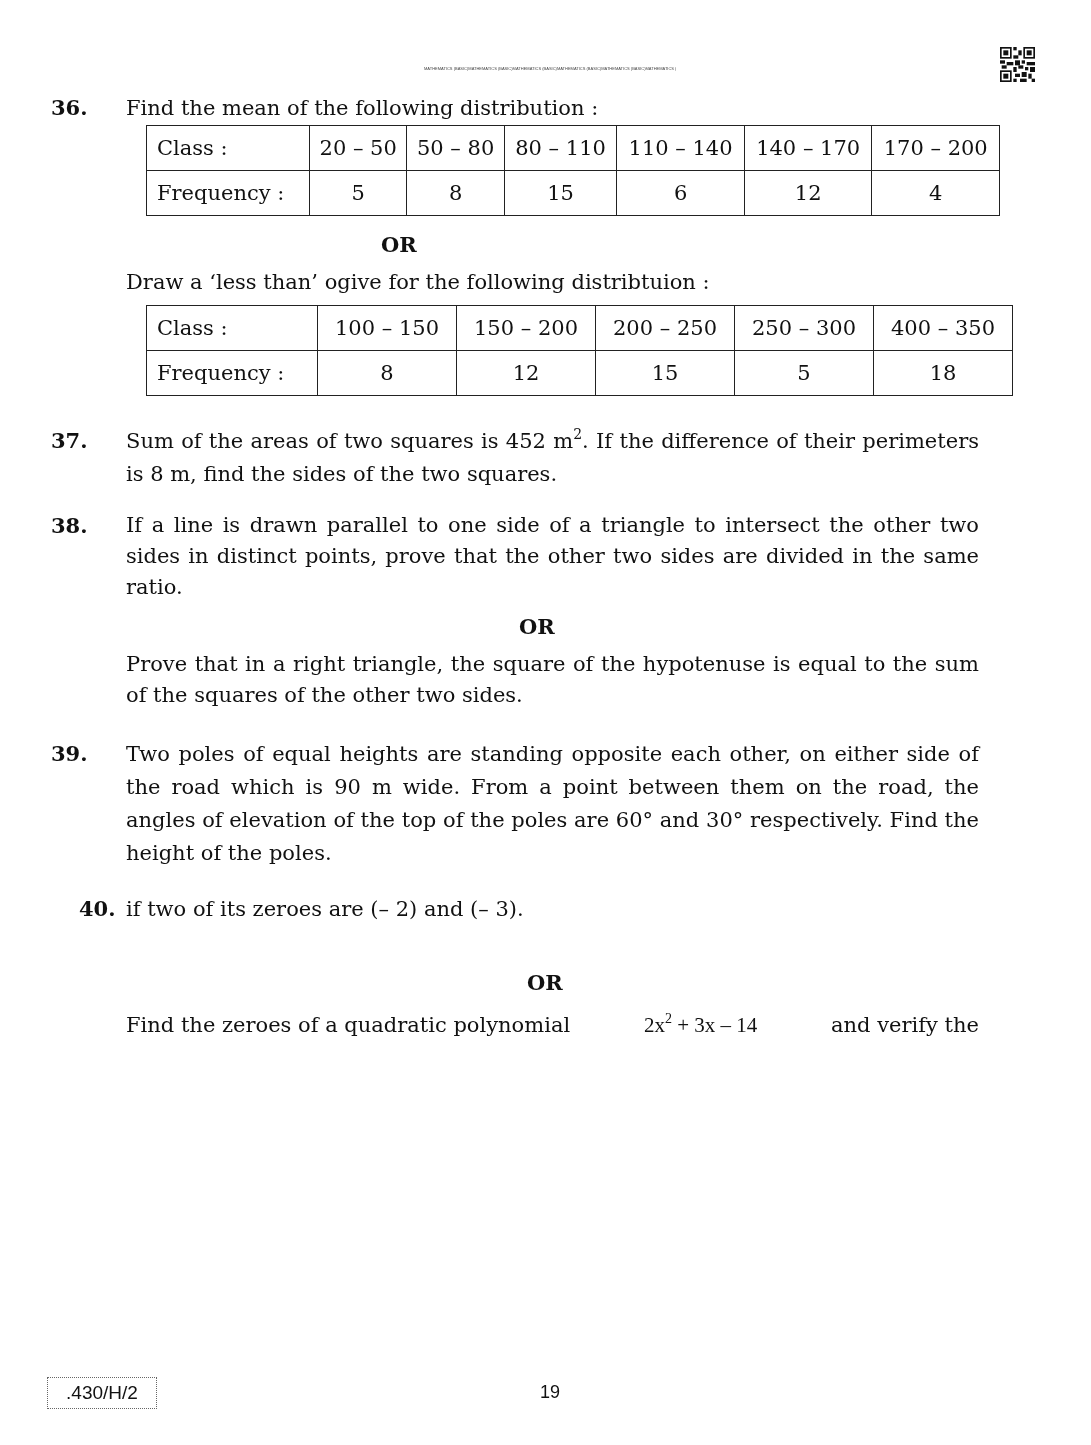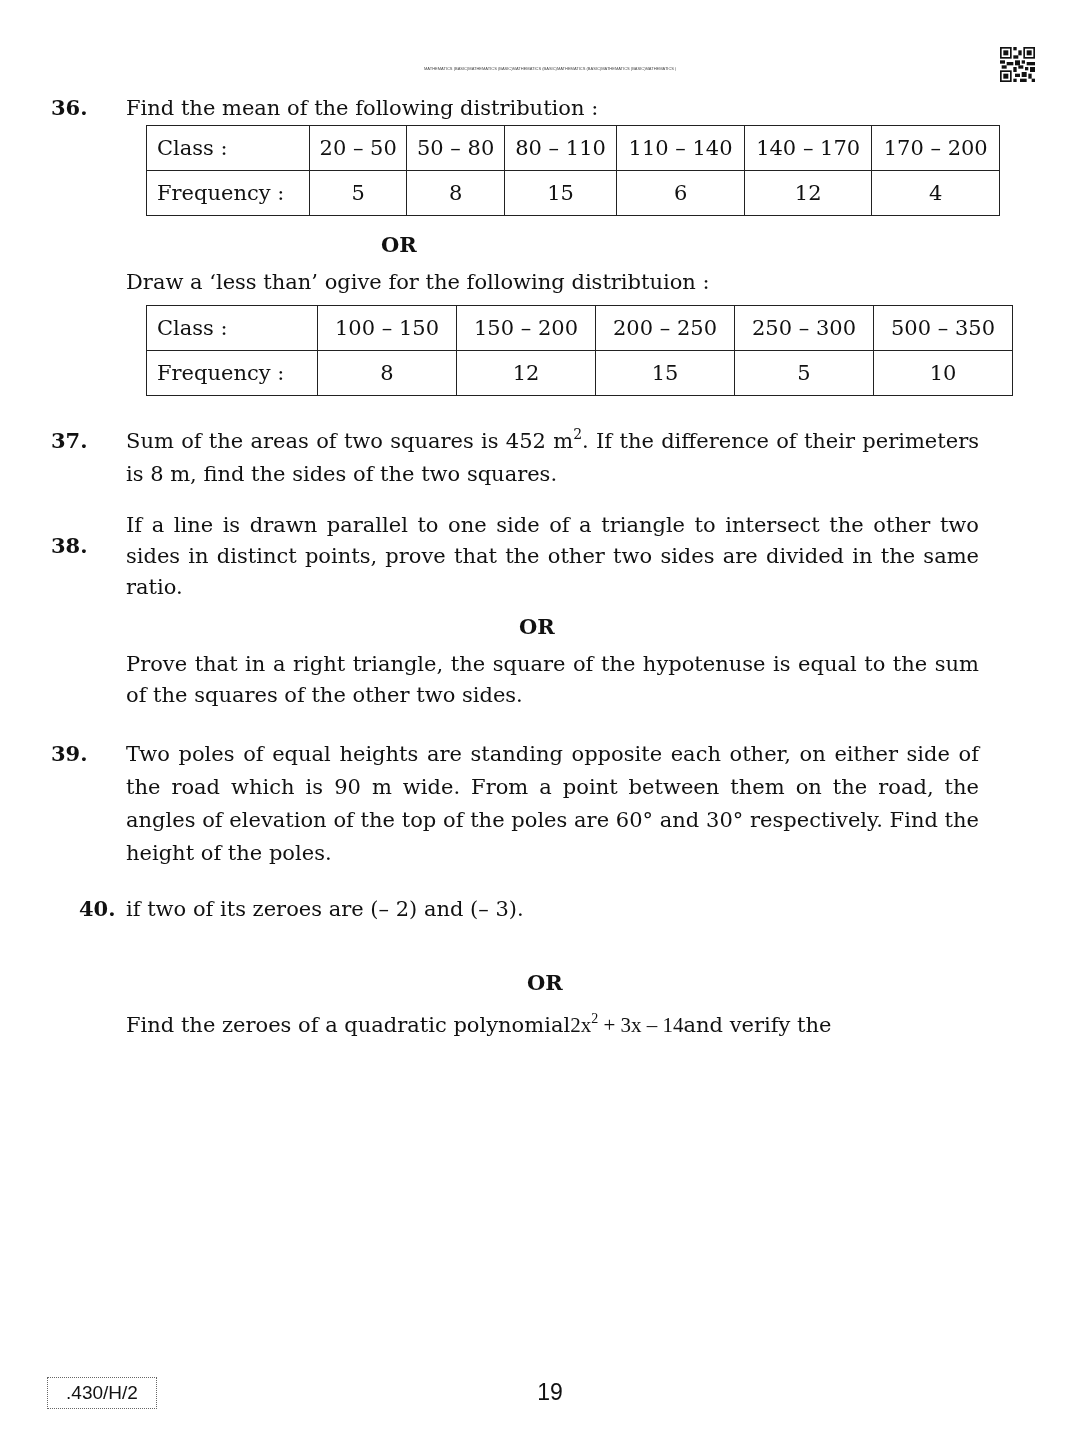--- a/index.html
+++ b/index.html
@@ -14,21 +14,21 @@
   .or { position: absolute; font-weight: bold; font-size: 21px; }
   table.dist { position: absolute; border-collapse: collapse; font-size: 21px; margin-left: 20px; }
   table.dist td { border: 1.5px solid #222; text-align: center; height: 44px; padding: 0 4px; white-space: nowrap; }
   table.dist td.lbl { text-align: left; padding-left: 10px; }
   sup { font-size: 14px; vertical-align: 9px; line-height: 0; }
   .math { font-family: "Liberation Serif", serif; }
   .footer-code { position: absolute; top: 1377px; left: 47px; width: 108px; height: 30px;
                  border: 1.5px dotted #666; font-family: "Liberation Sans", sans-serif;
                  font-size: 19px; line-height: 30px; text-align: center; }
   .page-num { position: absolute; top: 1377px; left: 520px; width: 60px; text-align: center;
-              font-family: "Liberation Sans", sans-serif; font-size: 23px; line-height: 30px; }
+              font-family: "Liberation Sans", sans-serif; font-size: 18px; line-height: 30px; }
 </style>
 </head>
 <body>
 
 <div class="watermark">MATHEMATICS (BASIC)MATHEMATICS (BASIC)MATHEMATICS (BASIC)MATHEMATICS (BASIC)MATHEMATICS (BASIC)MATHEMATICS (BASIC)MATHEMATICS (BASIC)</div>
 
 <svg class="qr" viewBox="0 0 21 21">
   <rect x="0" y="0" width="7" height="7" fill="#111"></rect>
     <rect x="1" y="1" width="5" height="5" fill="#fff"></rect>
     <rect x="2" y="2" width="3" height="3" fill="#111"></rect>
@@ -89,51 +89,51 @@
 <div class="qtext" style="top:266px;">Draw a ‘less than’ ogive for the following distribtuion :</div>
 
 <table class="dist" style="top:305px; left:126px; width:867px;">
   <tbody>
       <tr>
     <td class="lbl" style="width:156px;">Class :</td>
     <td>100 – 150</td>
     <td>150 – 200</td>
     <td>200 – 250</td>
     <td>250 – 300</td>
-    <td>500 – 350</td>
+    <td>400 – 350</td>
   </tr>
   <tr>
     <td class="lbl">Frequency :</td>
     <td>8</td>
     <td>12</td>
     <td>15</td>
     <td>5</td>
-    <td>10</td>
+    <td>18</td>
   </tr>
 </tbody>
   </table>
 
 <div class="qnum" style="top:428px;">37.</div>
 <div class="qtext" style="top:425px;"><span>Sum of the areas of two squares is 452 m</span><sup>2</sup><span>. If the difference of their perimeters is 8 m, find the sides of the two squares.</span></div>
 
-<div class="qnum" style="top:513px;margin-top:20px;">38.</div>
+<div class="qnum" style="top:513px;">38.</div>
 <div class="qtext" style="top:510px; line-height:31px;">If a line is drawn parallel to one side of a triangle to intersect the other two sides in distinct points, prove that the other two sides are divided in the same ratio.</div>
 <div class="or" style="top:614px; left:519px;">OR</div>
 <div class="qtext" style="top:649px; line-height:31px;">Prove that in a right triangle, the square of the hypotenuse is equal to the sum of the squares of the other two sides.</div>
 
 <div class="qnum" style="top:741px;">39.</div>
 <div class="qtext" style="top:738px;">Two poles of equal heights are standing opposite each other, on either side of the road which is 90 m wide. From a point between them on the road, the angles of elevation of the top of the poles are 60° and 30° respectively. Find the height of the poles.</div>
 
 <div class="qnum" style="top:896px;margin-left:28px;">40.</div>
 <div class="qtext" style="top:893px;">
   <div>if two of its zeroes are (– 2) and (– 3).</div>
 </div>
 <div class="or" style="top:970px; left:527px;">OR</div>
 <div class="qtext" style="top:1009px;">
-  <div style="display:flex; ">
+  <div style="display:flex; justify-content:space-between;">
     <span>Find the zeroes of a quadratic polynomial</span>
     <span class="math"><span>2x</span><sup>2</sup><span> + 3x – 14</span></span>
 
     <span>and verify the</span>
   </div>
 </div>
 
 <div class="footer-code">.430/H/2</div>
 <div class="page-num">19</div>
 

